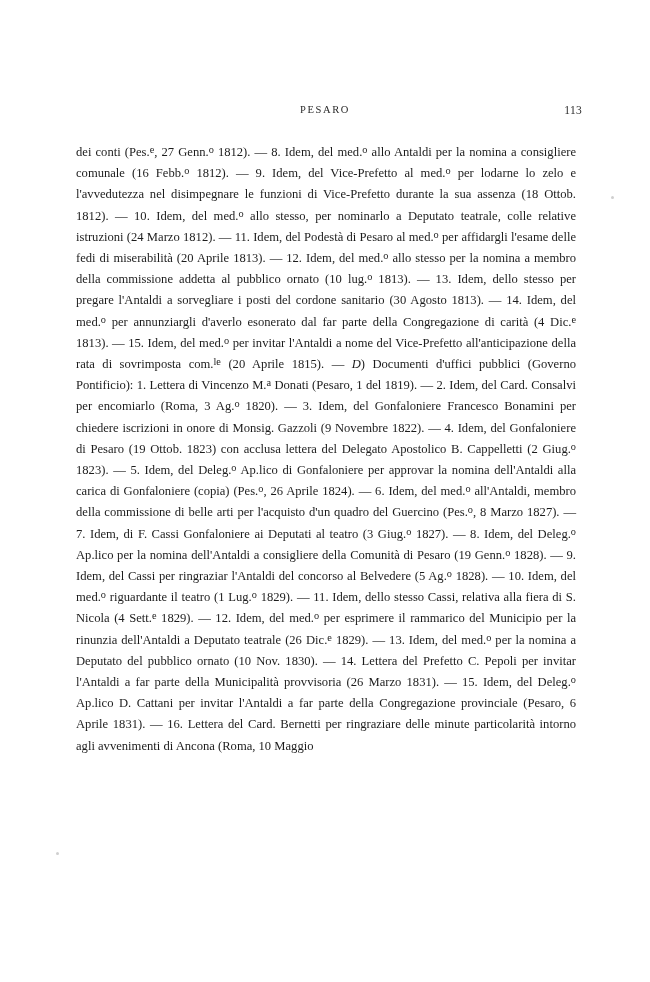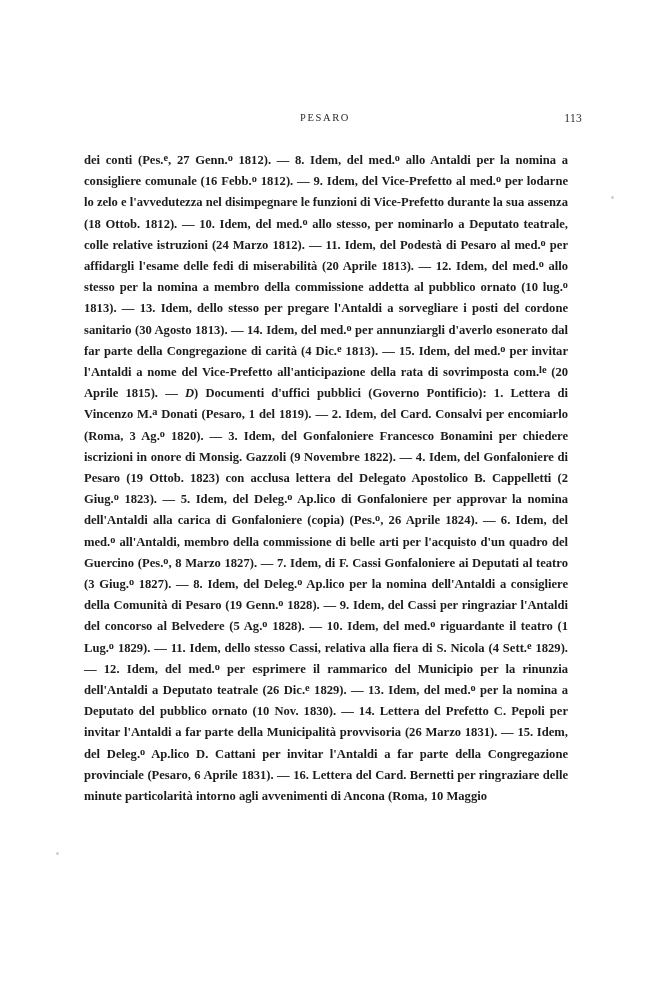--- a/index.html
+++ b/index.html
@@ -19,21 +19,20 @@
     width: 650px;
     height: 982px;
     box-sizing: border-box;
   }
   .page-header {
     position: absolute;
     top: 104px;
     left: 68px;
     width: 514px;
     height: 16px;
-    margin-top: 8px;
   }
   .header-title {
     position: absolute;
     left: 0;
     width: 100%;
     text-align: center;
     font-size: 10.5px;
     letter-spacing: 1.6px;
     color: #2a2a2a;
     font-family: "Liberation Serif", serif;
@@ -51,23 +50,22 @@
     top: 134px;
     left: 68px;
     width: 516px;
     font-size: 12.6px;
     line-height: 21.2px;
     text-align: justify;
     color: #1c1c1c;
     hyphens: manual;
   }
   .body-text p {
-    margin: 16px;
+    margin: 8px;
     text-indent: 0;
-    font-weight: bold;
   }
   .sm {
     font-size: 0.82em;
     vertical-align: 0.32em;
     line-height: 0;
   }
   .it {
     font-style: italic;
   }
   .speck {

